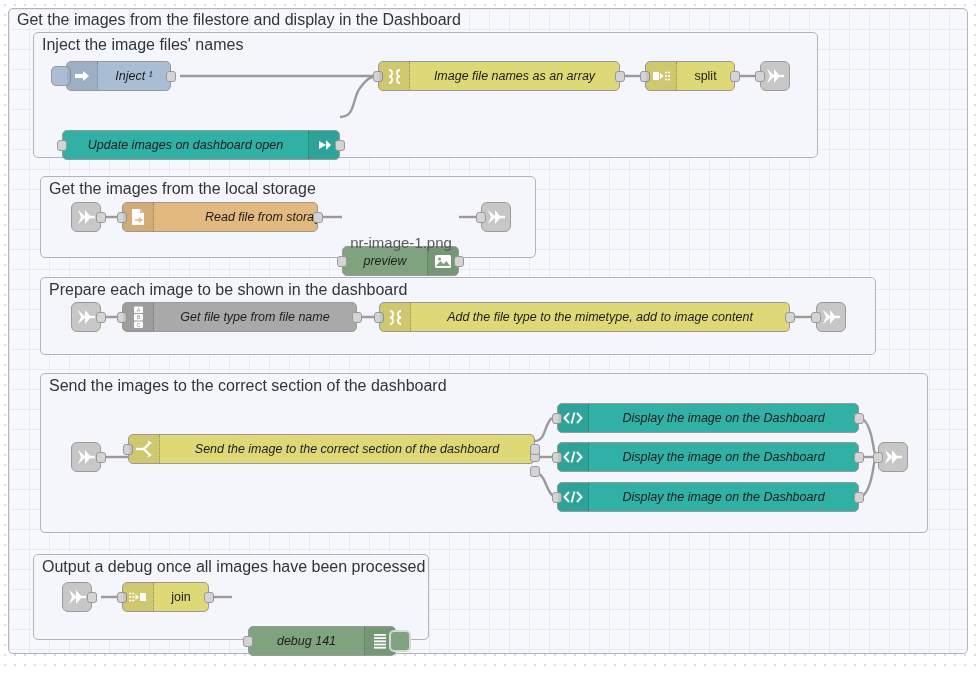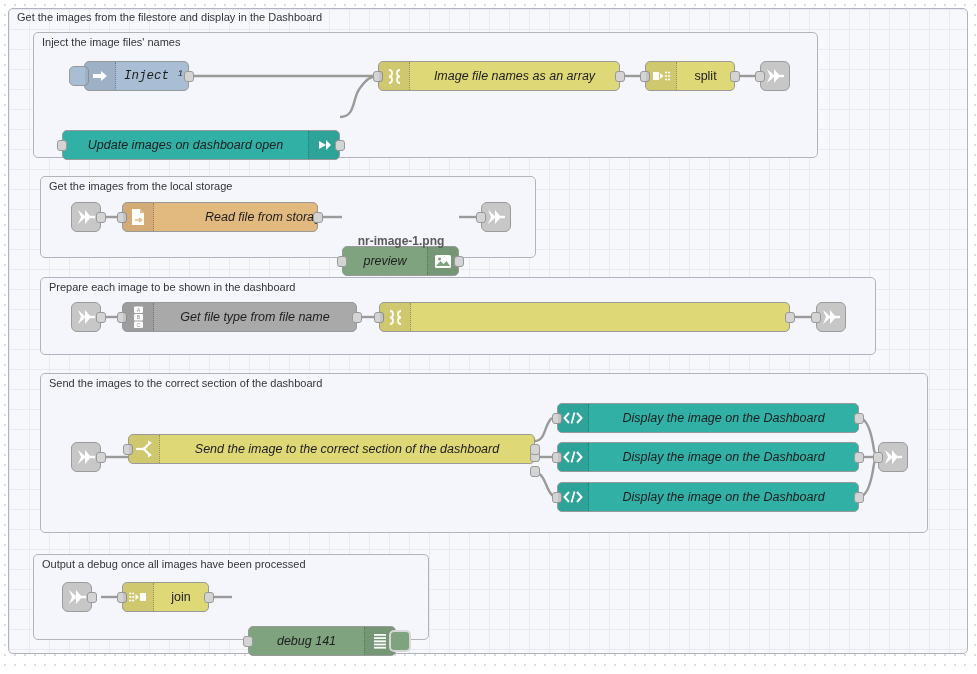--- a/index.html
+++ b/index.html
@@ -25,21 +25,21 @@
     border-radius:5px;
     background:#f7f8fc;
     background-image:
       linear-gradient(to right, #e7e9f3 1px, rgba(0,0,0,0) 1px),
       linear-gradient(to bottom, #e7e9f3 1px, rgba(0,0,0,0) 1px);
     background-size:20px 20px;
   }
   .group-label{
     position:absolute;
     left:9px;top:3px;
-    font-size:11px;
+    font-size:16px;
     color:#32343a;
     white-space:nowrap;
     letter-spacing:0px;
   }
   .group.inner{ background:#f5f6fb; }
 
   
   #wires{position:absolute;left:0;top:0;width:977px;height:674px;pointer-events:none;}
   .wire{fill:none;stroke:#9a9a9a;stroke-width:2.4px;}
 
@@ -120,24 +120,23 @@
     position:absolute;
     right:-16px;top:50%;margin-top:-11px;
     width:22px;height:22px;
     box-sizing:border-box;
     background:#7fa37f;
     border:2px solid #d8d8d8;
     border-radius:5px;
   }
   .subtext{
     position:absolute;
-    font-size:12px;
+    font-size:15px;
     color:#5a5a5a;
     white-space:nowrap;
-    font-weight:bold;
   }
   svg.gi{display:block;}
 </style>
 </head>
 <body>
 
 <div id="canvas">
 
   <div class="group" style="left:8px;top:8px;width:960px;height:646px;"></div>
 
@@ -185,21 +184,21 @@
     <path class="wire" d="M535,473 C 546,473 545,490 553,496"></path>
 
     <path class="wire" d="M859,418 C 868,418 872,436 874,450 C 875,454 876,456 878,457"></path>
     <path class="wire" d="M859,457 C 868,457 870,457 878,457"></path>
     <path class="wire" d="M859,497 C 868,497 872,478 874,464 C 875,460 876,458 878,457"></path>
 
     <path class="wire" d="M101,597 C 108,597 112,597 122,597"></path>
     <path class="wire" d="M209,597 C 218,597 222,597 232,597"></path>
   </svg>
 
-  <div class="node n-bluegrey" style="left:84px;top:61px;width:105px;font-family:Liberation Mono, monospace;">
+  <div class="node n-bluegrey" style="left:66px;top:61px;width:105px;">
     <div class="injectbtn"></div>
     <div class="icon left">
       <svg class="gi" width="16" height="16" viewBox="0 0 16 16">
         <path d="M1 6 h8 V3 l6 5 -6 5 v-3 H1 z" fill="#fff"></path>
       </svg>
     </div>
     <div class="label">Inject ¹</div>
     <div class="port out"></div>
   </div>
 
@@ -325,20 +324,21 @@
   </div>
 
   <div class="node n-yellow" style="left:379px;top:302px;width:411px;">
     <div class="port in"></div>
     <div class="icon left">
       <svg class="gi" width="17" height="17" viewBox="0 0 17 17">
         <path d="M3 2 C7 2 7 8.5 3 8.5 C7 8.5 7 15 3 15" stroke="#fff" stroke-width="1.8" fill="none"></path>
         <path d="M14 2 C10 2 10 8.5 14 8.5 C10 8.5 10 15 14 15" stroke="#fff" stroke-width="1.8" fill="none"></path>
       </svg>
     </div>
+    <div class="label">Add the file type to the mimetype, add to image content</div>
     <div class="port out"></div>
   </div>
 
   <div class="linknode" style="left:816px;top:302px;">
     <div class="port in"></div>
     <svg class="gi" width="20" height="18" viewBox="0 0 20 18">
       <path d="M2 2 L10 9 L2 16 L5 9 z" fill="#fff"></path>
       <path d="M10 9 L19 9" stroke="#fff" stroke-width="2.4"></path>
       <path d="M9 2 L15 9 L9 16" fill="#fff"></path>
     </svg>

